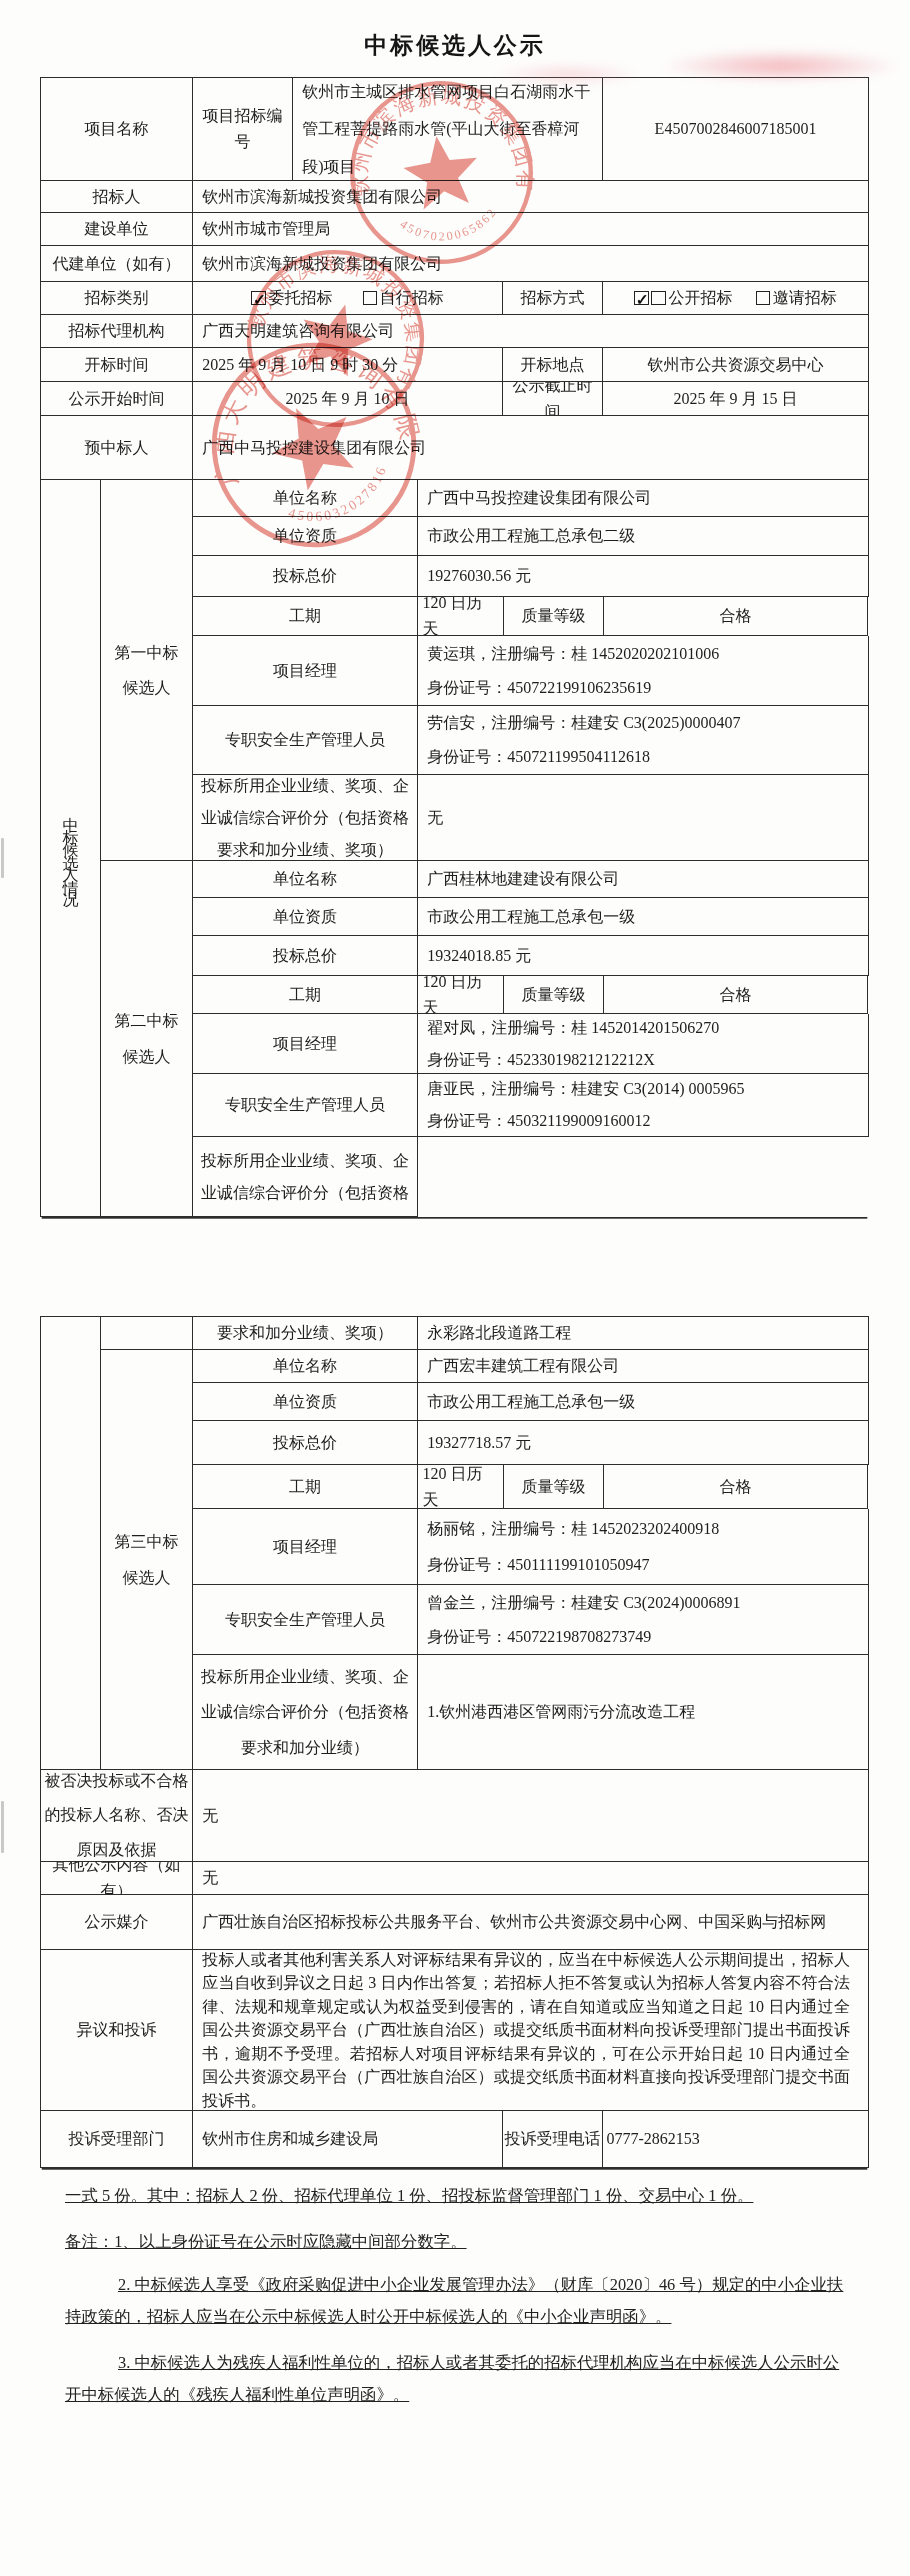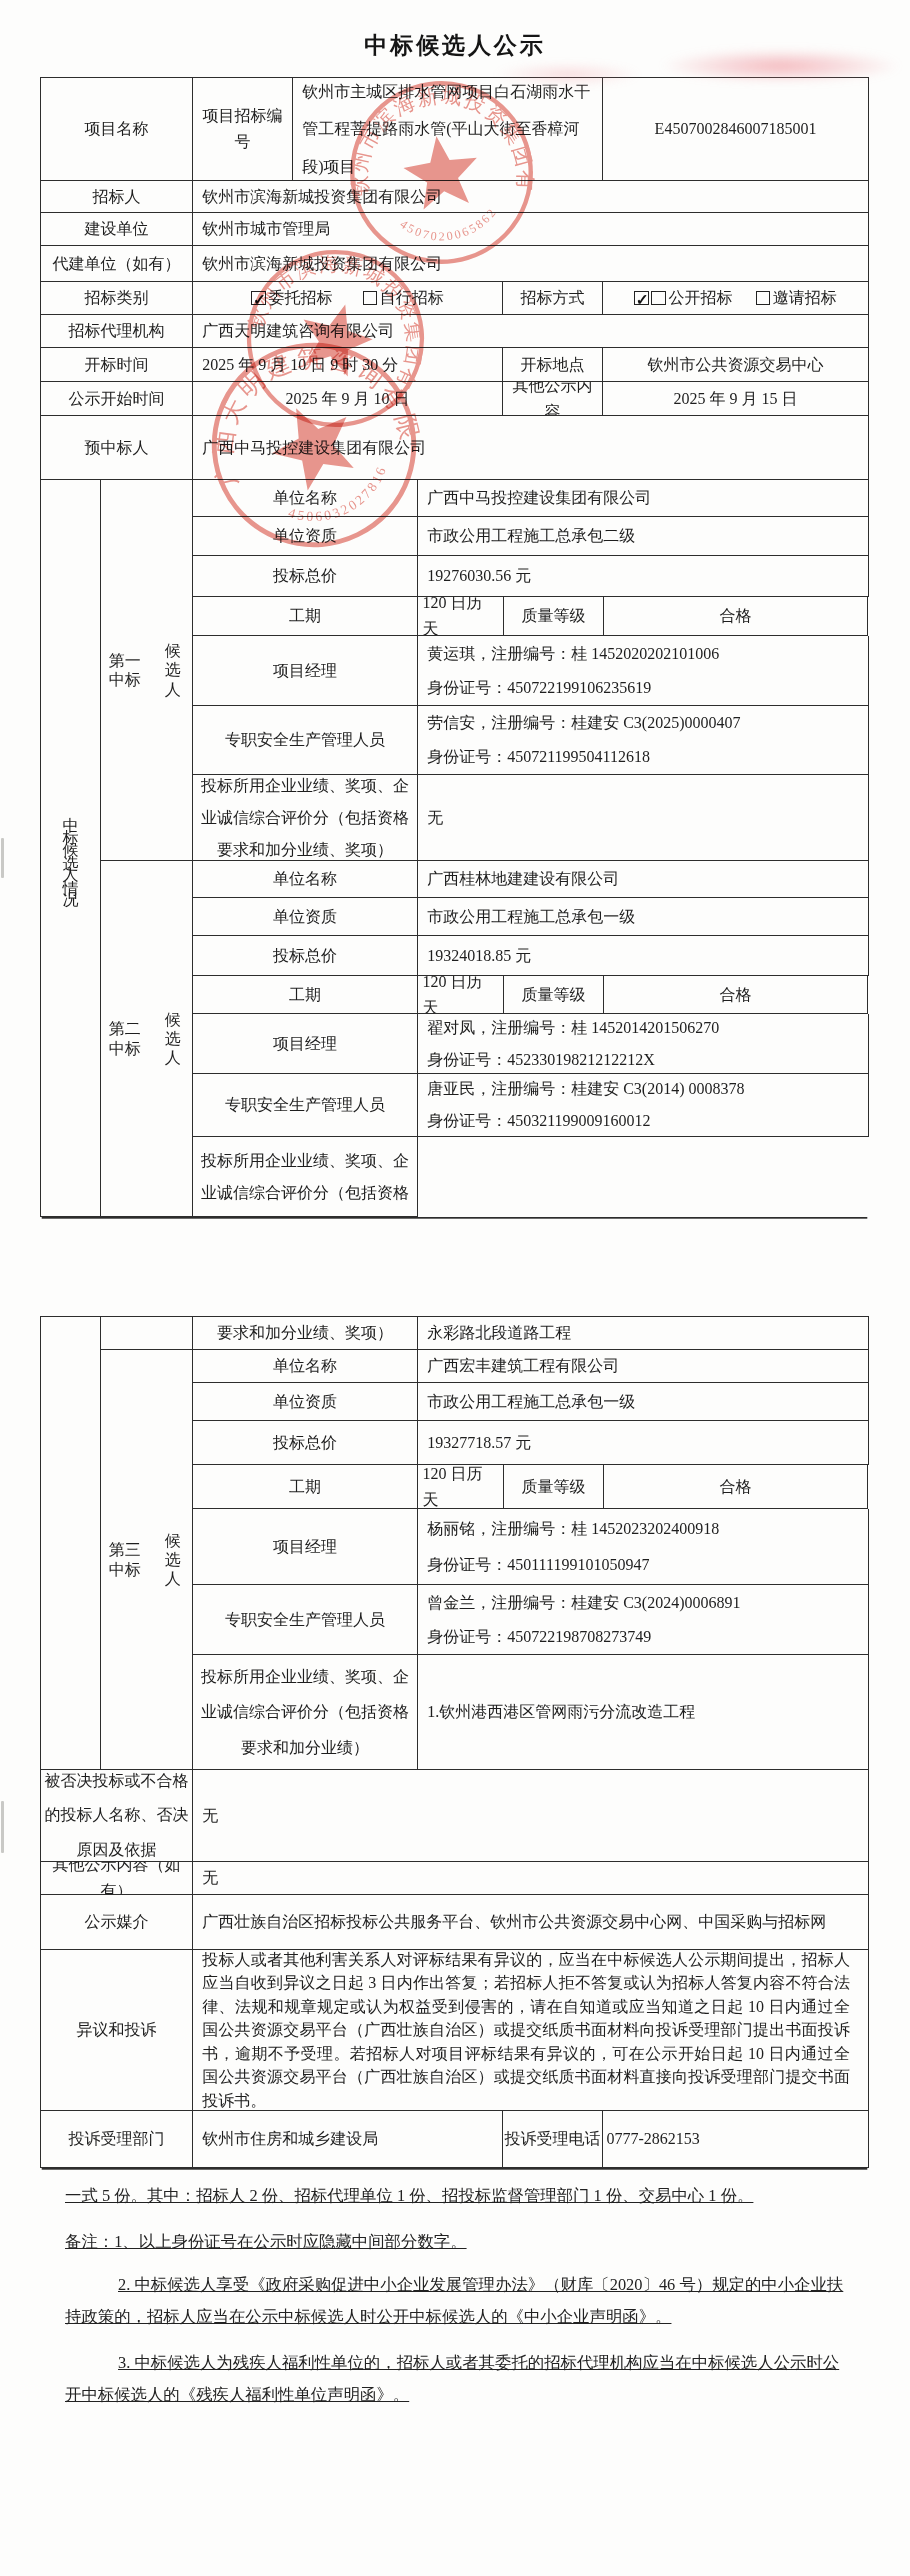--- a/index.html
+++ b/index.html
@@ -18,21 +18,21 @@
      padding:2.3px 5.7px;line-height:1.6;overflow:hidden;}
   .val{justify-content:flex-start;text-align:left;padding-left:9.2px;}
   .pre{white-space:pre-line;}
   .spread{line-height:2.35;}
   .wA{width:152px}.wB{width:310px}.wC{width:100px}.wD{width:266px}
   .wE{width:60px}.wF{width:92px}.wG{width:225px}.wH{width:451px}
   .wH1{width:86px}.wH2{width:100px}.wH3{width:264px}
   .wBCD{width:676px}
   .grow{flex:1;min-width:0;}
   .vert{writing-mode:vertical-rl;letter-spacing:12.6px;line-height:1;padding:5.7px 0;}
-  .rank{gap:16px;line-height:1.2;}
+  .rank{flex-direction:column;gap:16px;line-height:1.2;}
   .cb{display:inline-block;width:14.3px;height:14.3px;border:1.1px solid #222;box-sizing:border-box;
       position:relative;vertical-align:-2.3px;margin-right:2.9px;background:transparent;flex:none;}
   .cb.checked::after{content:"✓";position:absolute;left:0.6px;top:-4px;font-size:15.5px;font-weight:700;color:#111;}
   .optgap{display:inline-block;width:30px;}
   .optrow{display:flex;align-items:center;justify-content:center;width:100%;}
   .freetext{position:absolute;left:65px;width:786px;font-size:16.4px;line-height:1.95;color:#222;text-decoration:underline;}
   .indent{text-indent:53px;}
   
   .stamp{position:absolute;pointer-events:none;opacity:.58;mix-blend-mode:multiply;}
   .stamp svg{display:block;}
@@ -104,21 +104,21 @@
     <div class="row" style="height:34px">
       <div class="c wA">开标时间</div>
       <div class="c wB val">2025 年 9 月 10 日 9 时 30 分</div>
       <div class="c wC">开标地点</div>
       <div class="c wD">钦州市公共资源交易中心</div>
     </div>
 
     <div class="row" style="height:34px">
       <div class="c wA">公示开始时间</div>
       <div class="c wB">2025 年 9 月 10 日</div>
-      <div class="c wC">其他公示内容</div>
+      <div class="c wC">公示截止时间</div>
       <div class="c wD">2025 年 9 月 15 日</div>
     </div>
 
     <div class="row" style="height:64px">
       <div class="c wA">预中标人</div>
       <div class="c wBCD val">广西中马投控建设集团有限公司</div>
     </div>
 
     <div class="row">
       <div class="c wE vert" style="height:auto">中标候选人情况</div>
@@ -191,21 +191,21 @@
               <div class="c wH2">质量等级</div>
               <div class="c wH3">合格</div>
             </div>
             <div class="row" style="height:60px">
               <div class="c wG">项目经理</div>
               <div class="c wH val pre" style="line-height:2.0">翟对凤，注册编号：桂 1452014201506270
 身份证号：45233019821212212X</div>
             </div>
             <div class="row" style="height:63px">
               <div class="c wG">专职安全生产管理人员</div>
-              <div class="c wH val pre" style="line-height:2.0">唐亚民，注册编号：桂建安 C3(2014) 0008378
+              <div class="c wH val pre" style="line-height:2.0">唐亚民，注册编号：桂建安 C3(2014) 0005965
 身份证号：450321199009160012</div>
             </div>
             <div class="row" style="height:80px">
               <div class="c wG pre" style="line-height:2.0">投标所用企业业绩、奖项、企
 业诚信综合评价分（包括资格</div>
             </div>
           </div>
         </div>
 
       </div>

